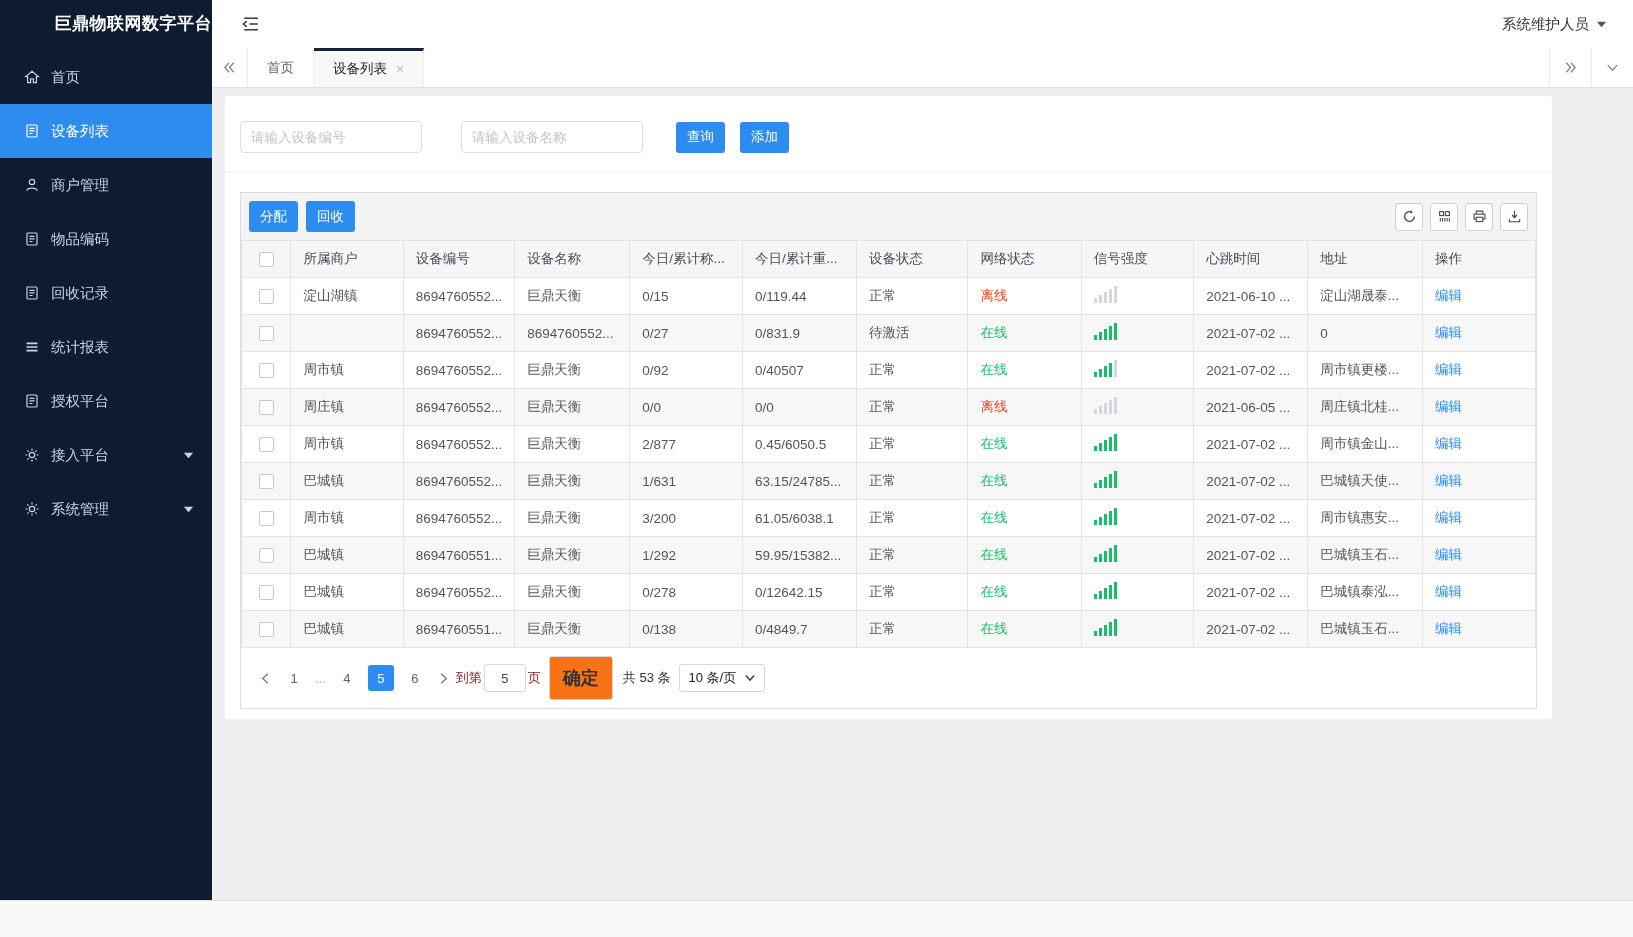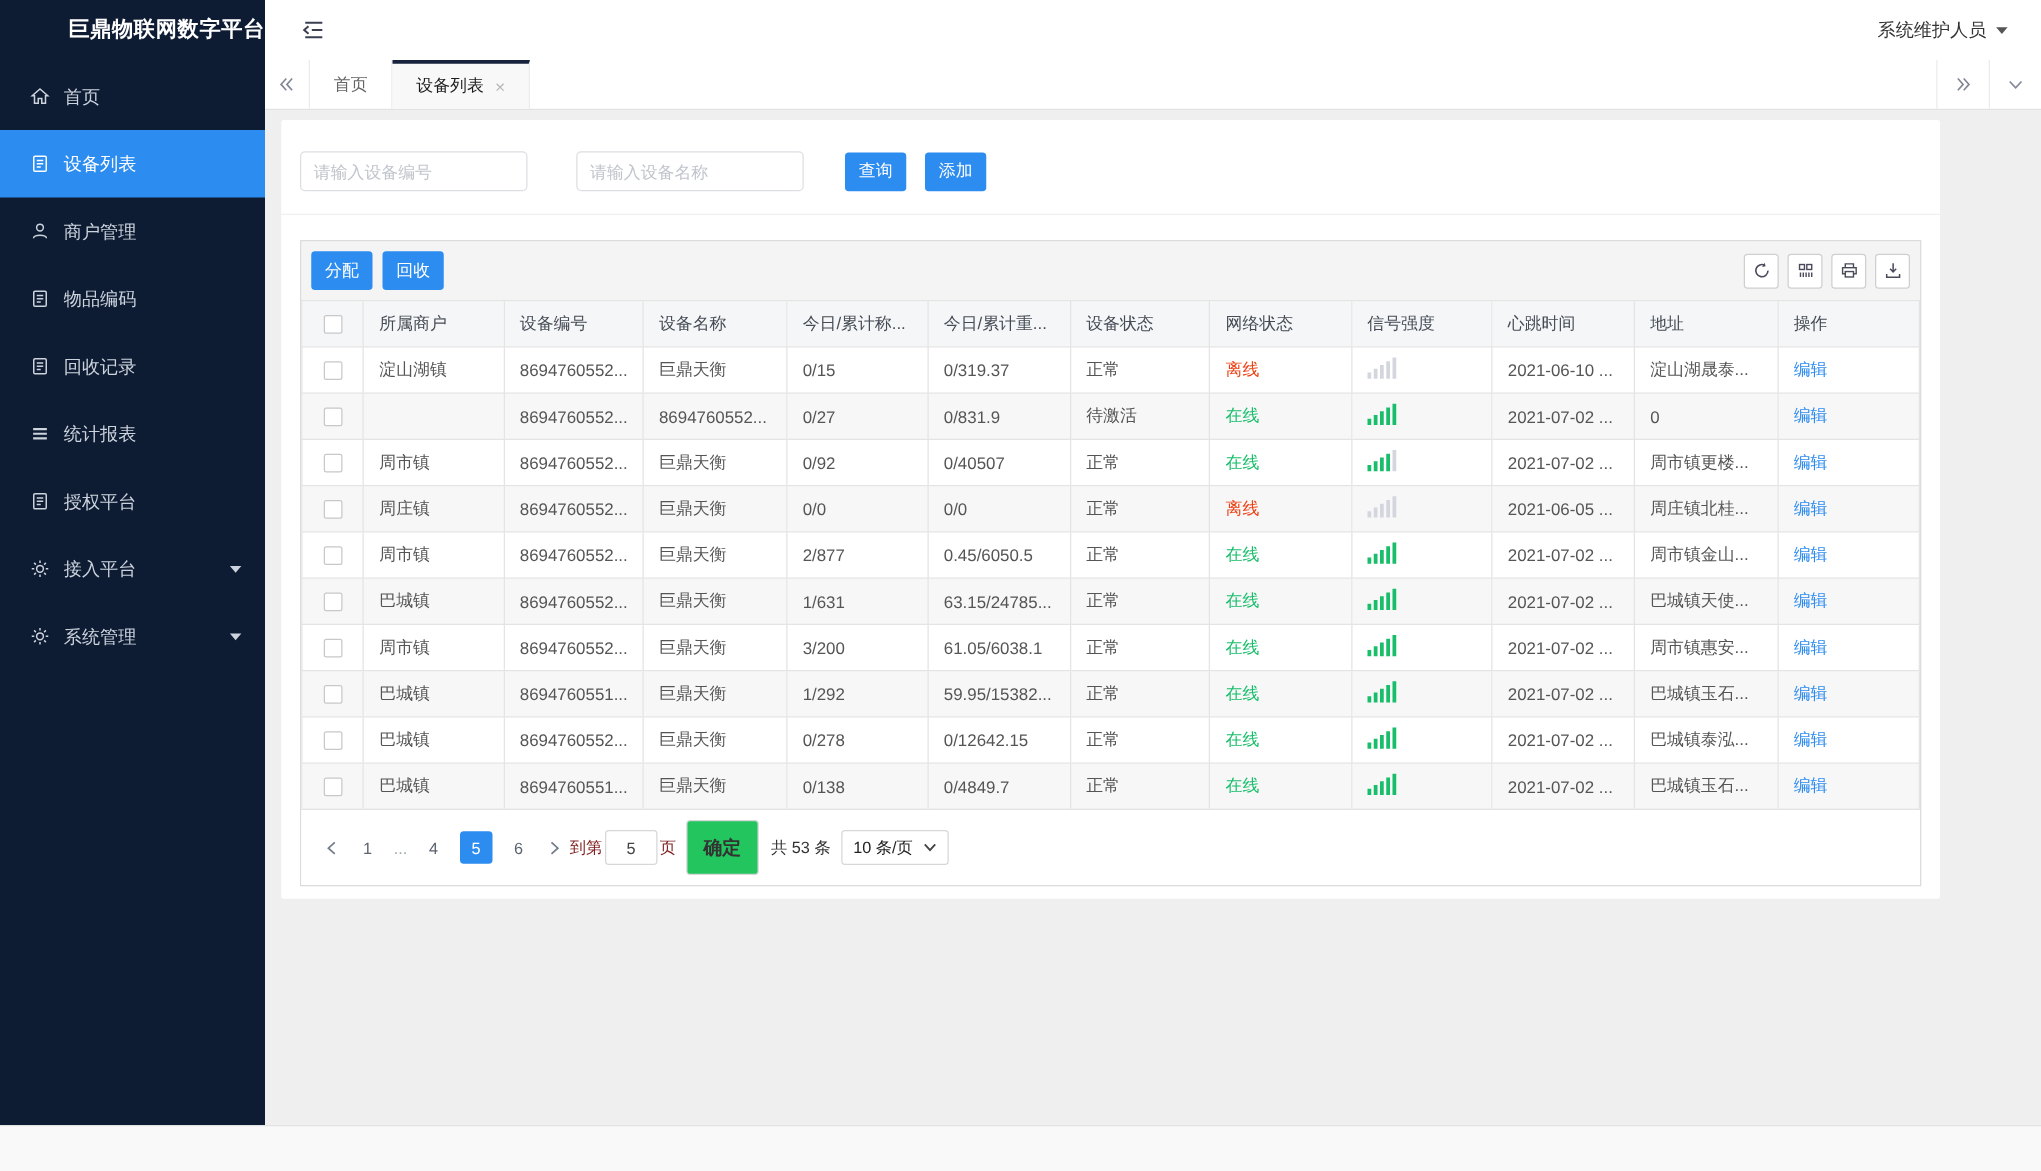--- a/index.html
+++ b/index.html
@@ -71,21 +71,21 @@
   .signal i.off { background:#d3d7dd; }
 
   .pagination { background:#fff; display:flex; align-items:center; padding:8px 12px; font-size:13px; color:#666; border-top:1px solid #e4e4e4; margin-top:-1px; }
   .pg-chevron { width:24px; height:26px; display:flex; align-items:center; justify-content:center; color:#737c8b; cursor:pointer; }
   .pg-chevron .icon { width:13px; height:13px; }
   .page-num { min-width:26px; height:26px; padding:0 4px; display:flex; align-items:center; justify-content:center; border-radius:3px; cursor:pointer; color:#5c6470; margin:0 4px; }
   .page-num.active { background:#2d8cf0; color:#fff; }
   .page-ellipsis { color:#9aa; margin:0 4px; cursor:default; }
   .pg-label { color:#7f1d1d; margin:0 0; }
   .pg-input { width:42px; height:28px; border:1px solid #d7d7d7; border-radius:3px; text-align:center; font-size:13px; color:#444; margin:0 2px; outline:none; font-family:inherit; }
-  .pg-confirm { height:44px; padding:0 13px; background:#22c55e; border:1px solid #d7d7d7; border-radius:3px; font-size:15px; font-weight:700; color:#333; margin:0 8px; cursor:pointer; font-family:inherit; }
+  .pg-confirm { height:44px; padding:0 13px; background:#f97316; border:1px solid #d7d7d7; border-radius:3px; font-size:18px; font-weight:700; color:#333; margin:0 8px; cursor:pointer; font-family:inherit; }
   .pg-total { color:#333; margin:0 8px 0 2px; }
   .pg-size { height:28px; border:1px solid #d7d7d7; border-radius:3px; display:flex; align-items:center; padding:0 9px; gap:9px; color:#222; cursor:pointer; background:#fff; }
   .pg-size .icon { width:10px; height:8px; color:#444; }
 
   .bottom-strip { position:absolute; left:0; bottom:0; width:100%; height:37px; background:#f9f9f9; border-top:1px solid #e3e3e3; }
 </style>
 </head>
 <body>
 
 <div class="app">
@@ -327,21 +327,21 @@
                     <th>操作</th>
                   </tr>
                 </thead>
               <tbody>
                   <tr>
                     <td class="col-check"><span class="checkbox"></span></td>
                     <td>淀山湖镇</td>
                     <td>8694760552...</td>
                     <td>巨鼎天衡</td>
                     <td>0/15</td>
-                    <td>0/319.37</td>
+                    <td>0/119.44</td>
                     <td>正常</td>
                     <td><span class="st-offline">离线</span></td>
                     <td><span class="signal">
                         <i class="off" style="height: 5px;"></i>
                         <i class="off" style="height: 8px;"></i>
                         <i class="off" style="height: 11px;"></i>
                         <i class="off" style="height: 14px;"></i>
                         <i class="off" style="height: 17px;"></i>
                       </span></td>
                     <td>2021-06-10 ...</td>

